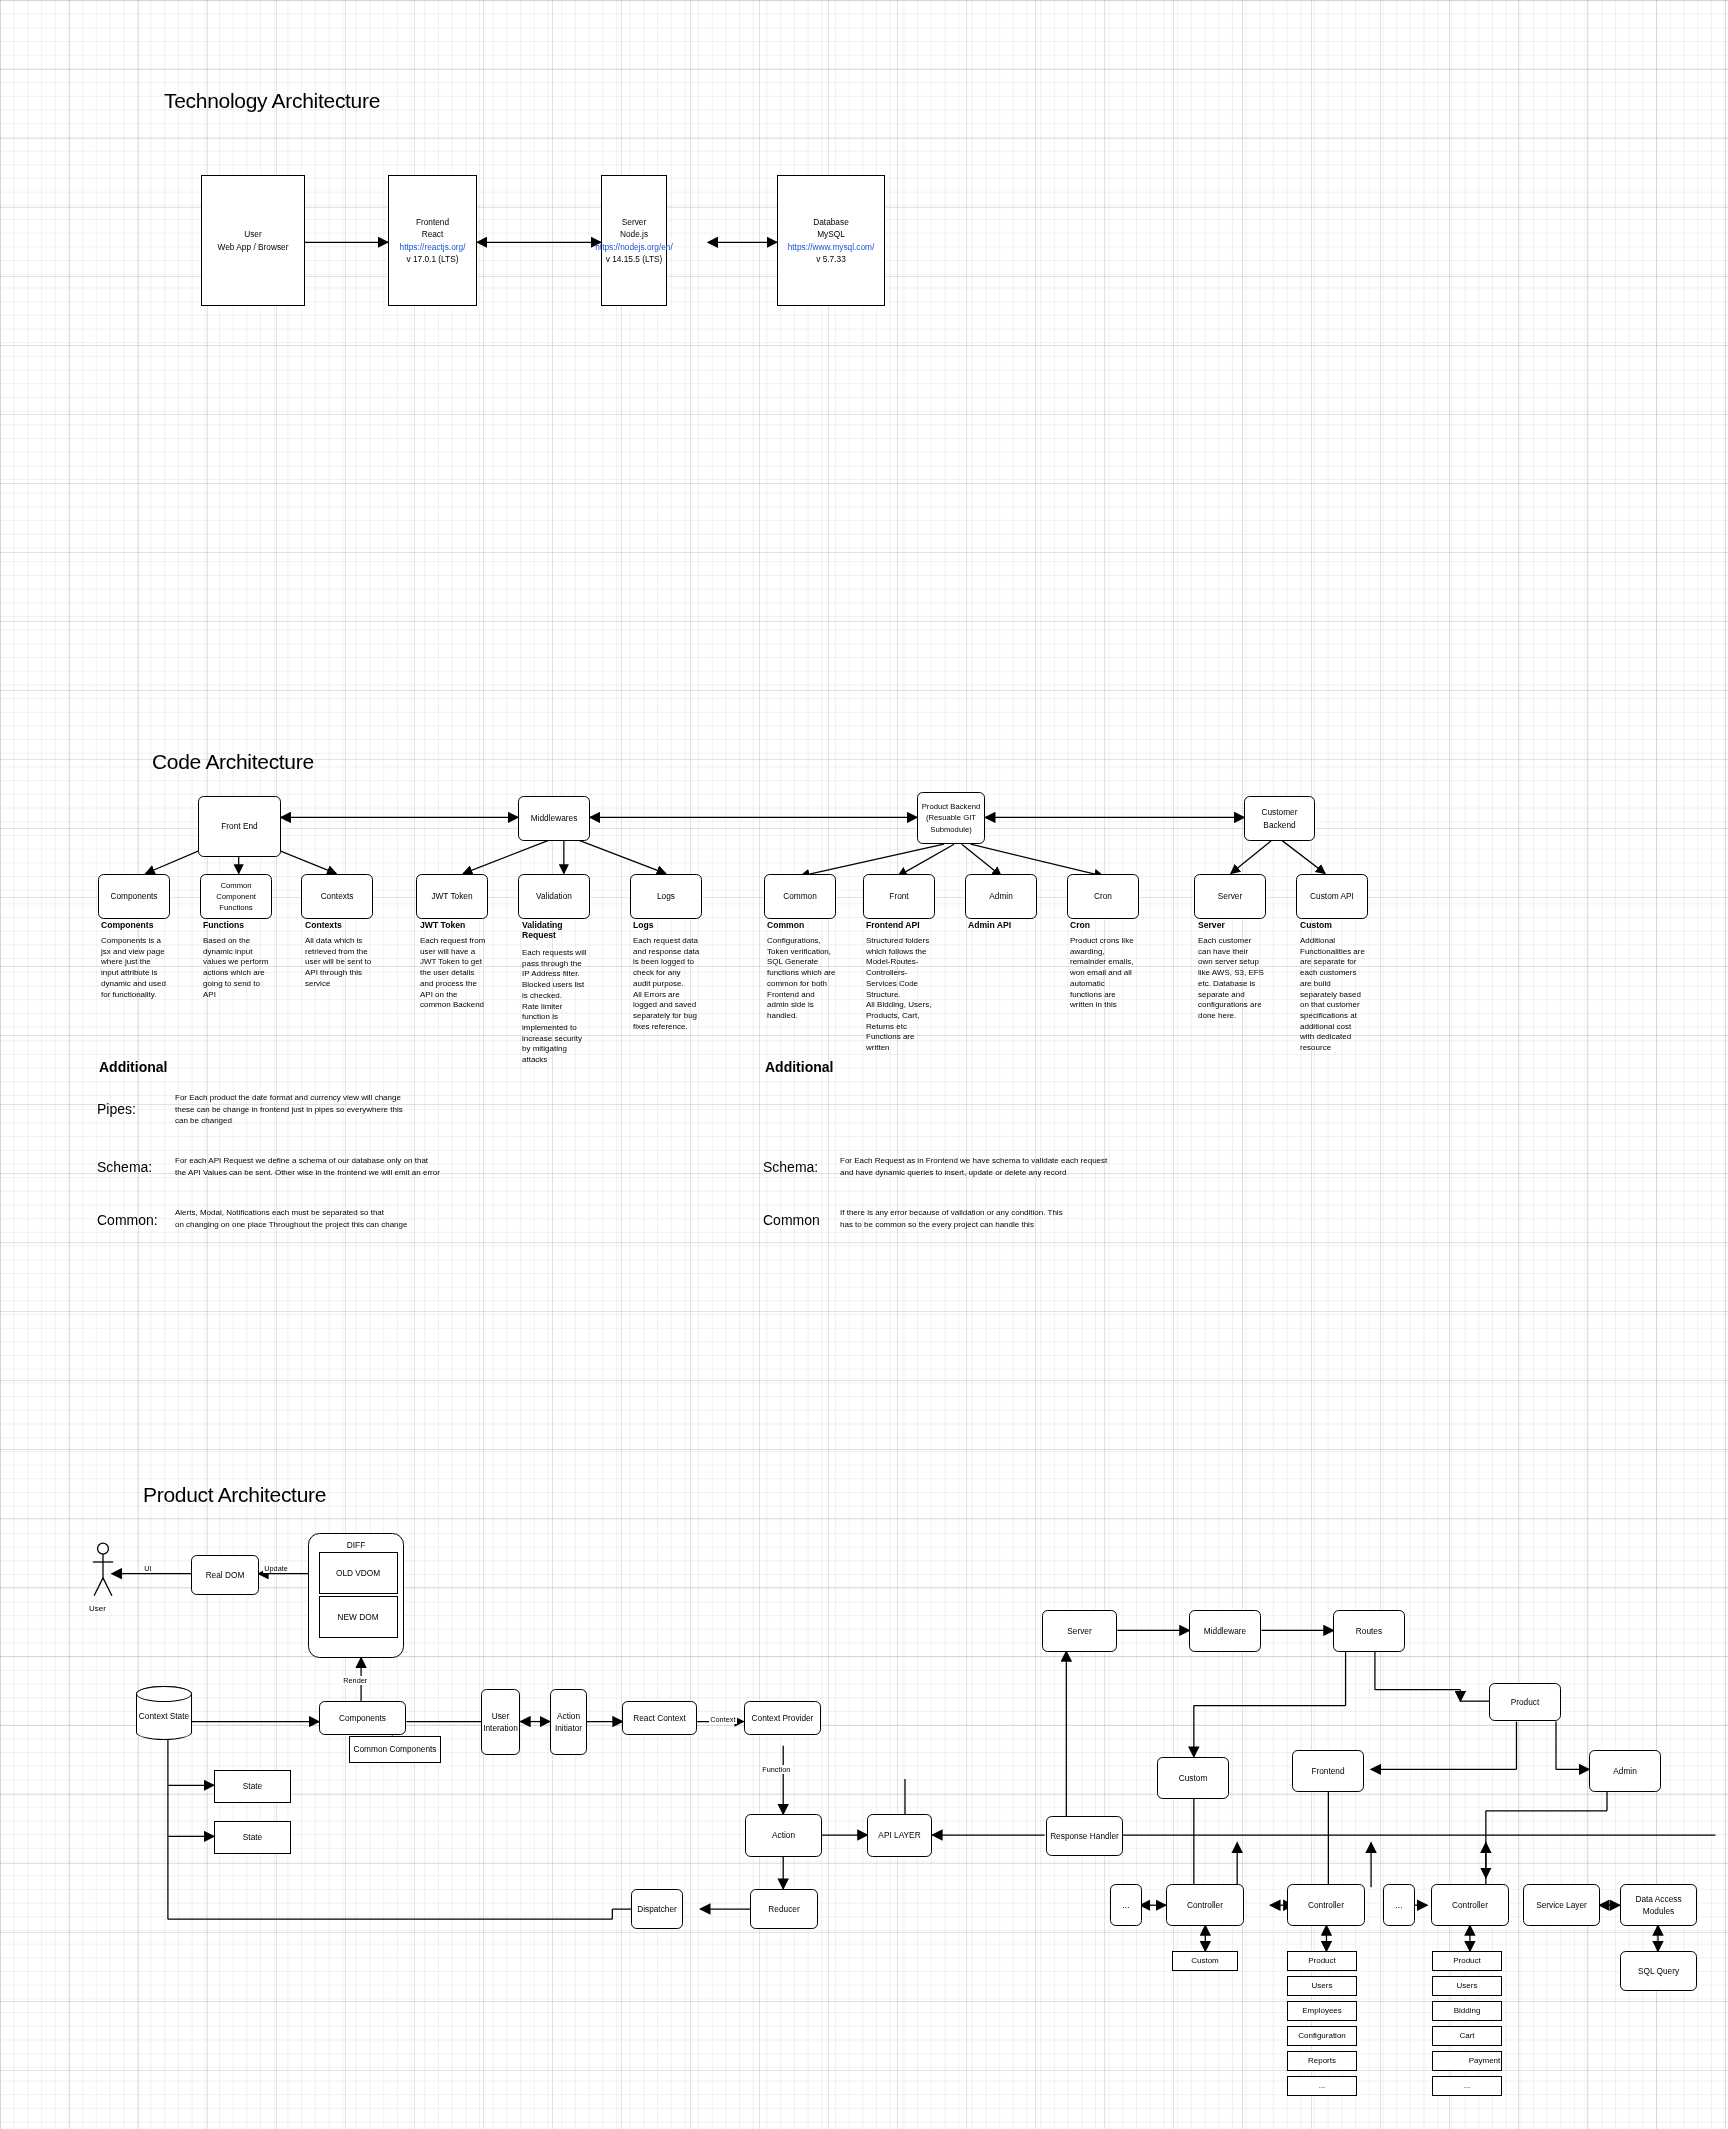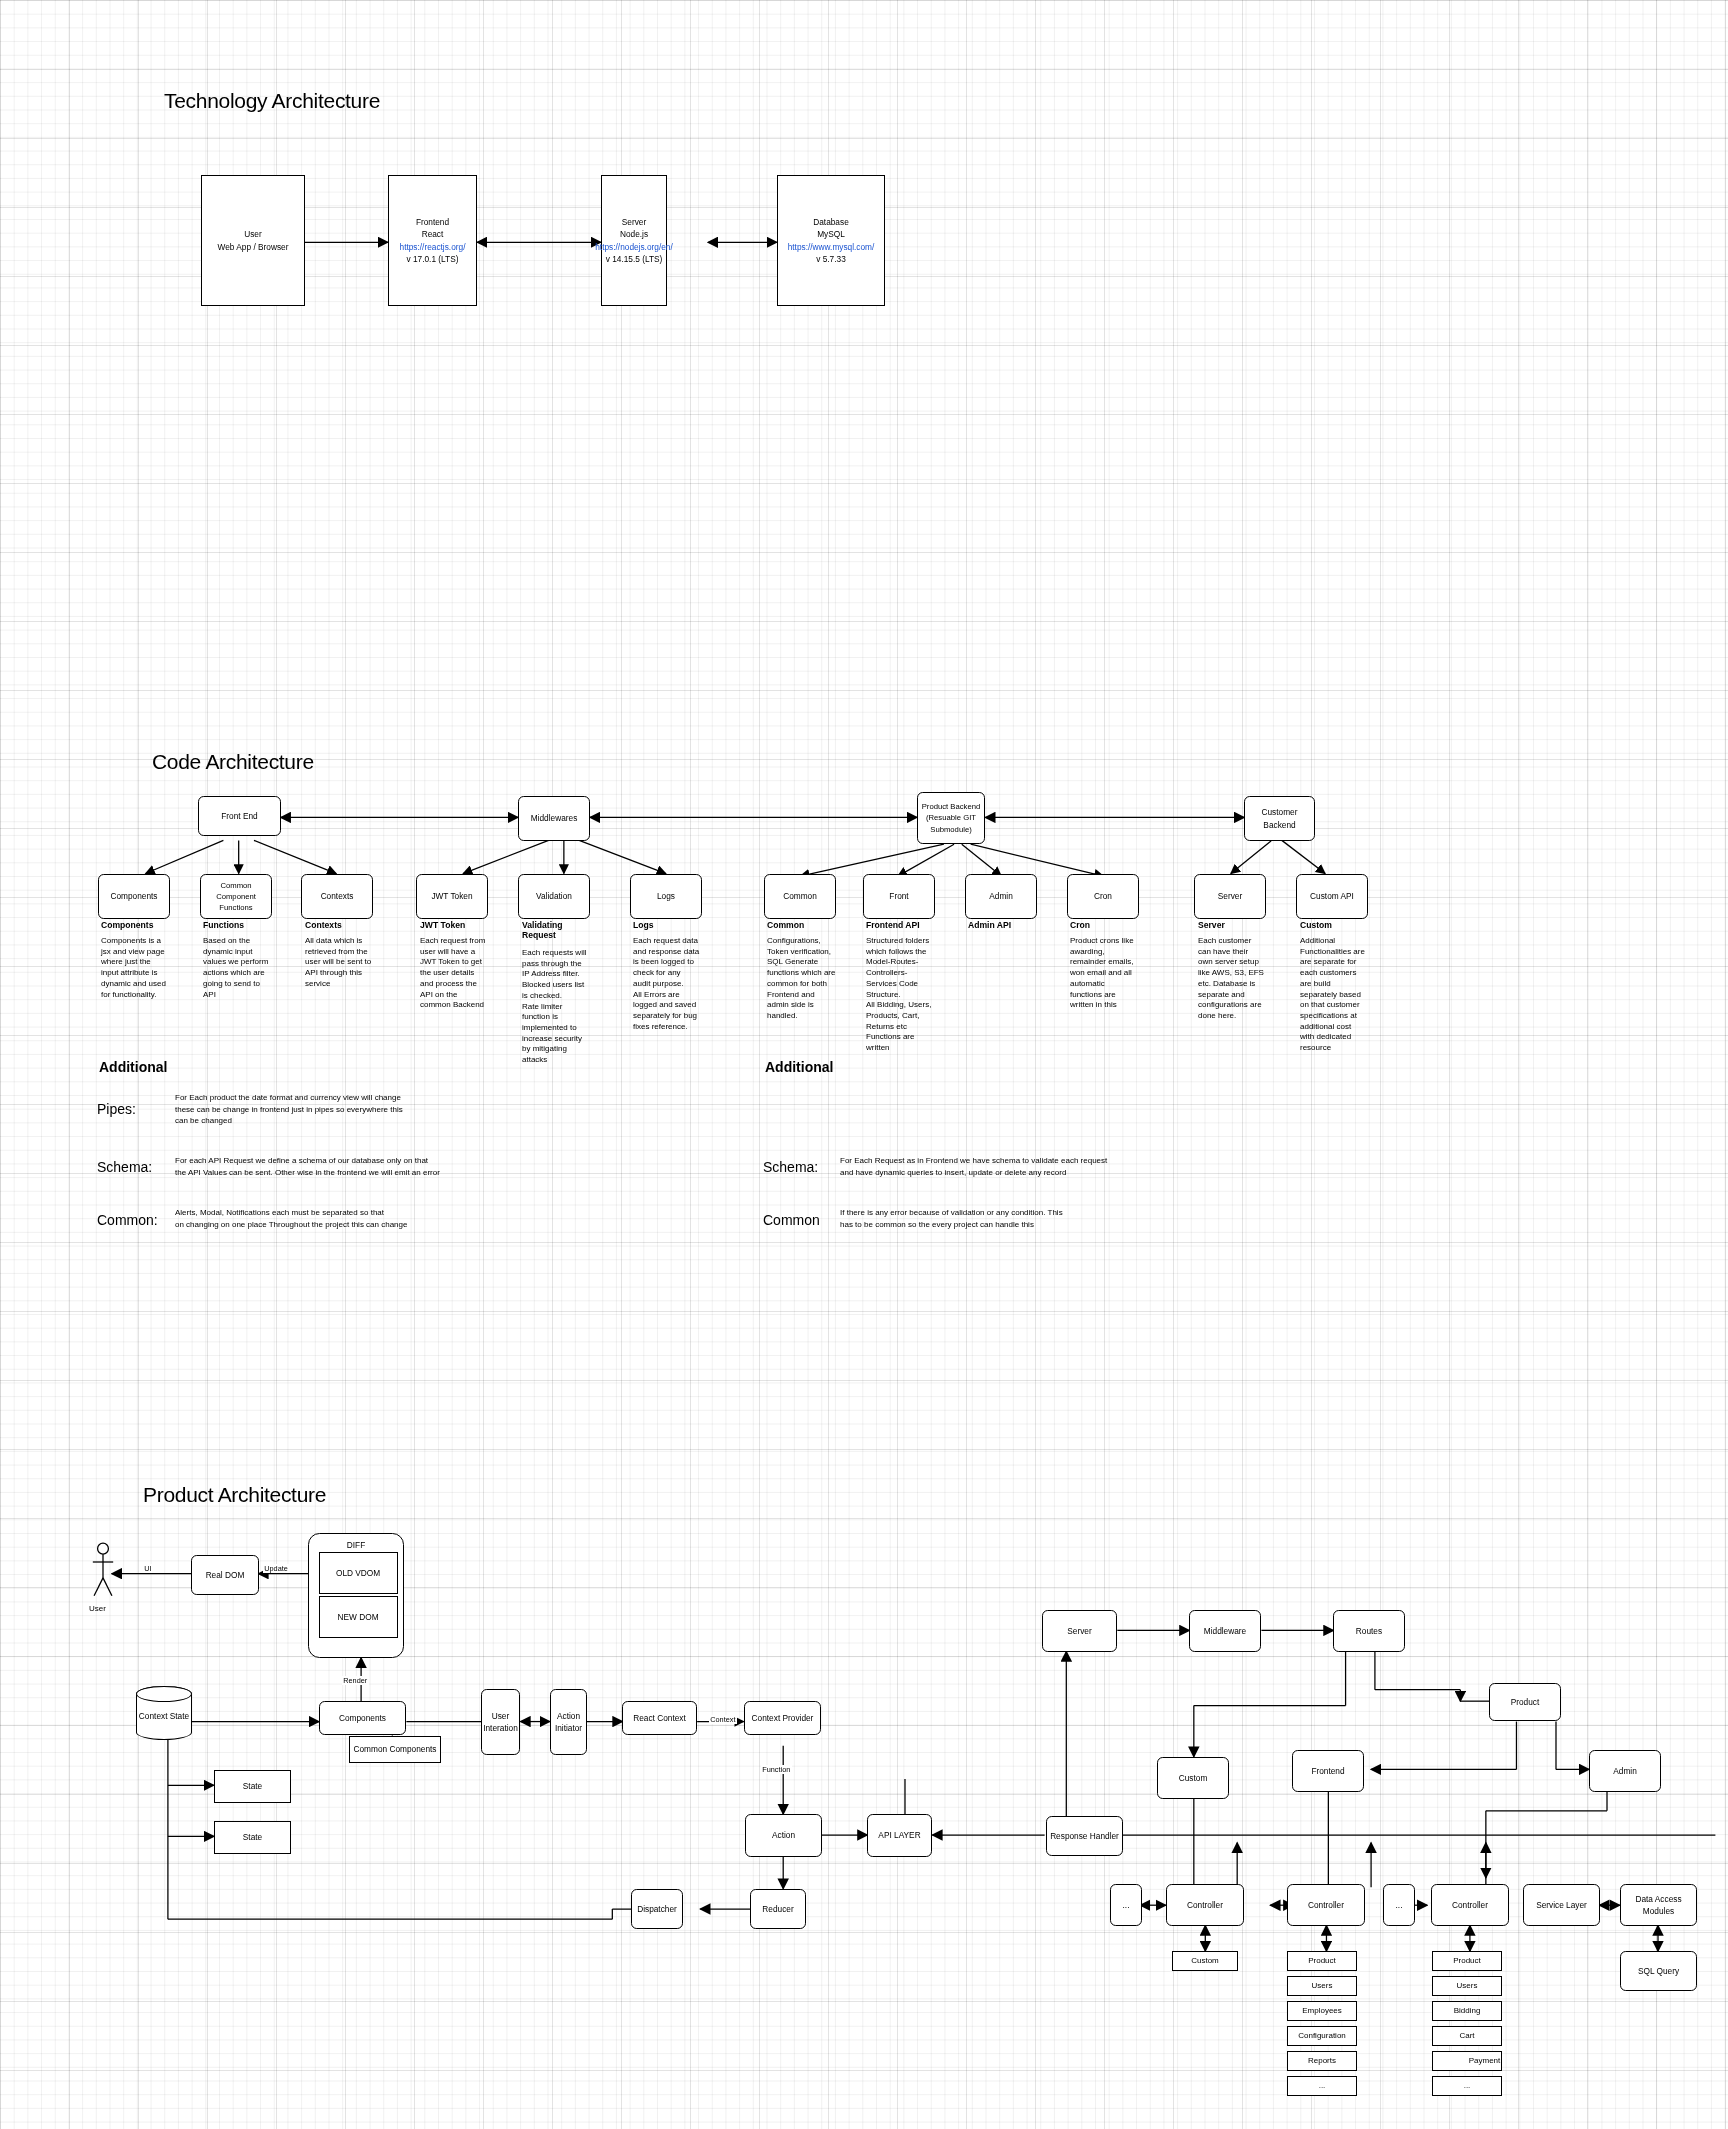--- a/index.html
+++ b/index.html
@@ -271,21 +271,21 @@
     <div class="inner">
       <div>Database</div>
       <div>MySQL</div>
       <div class="link">https://www.mysql.com/</div>
       <div>v 5.7.33</div>
     </div>
   </div>
 
   <div class="section-title abs" style="left:152px;top:750px;">Code Architecture</div>
 
-  <div class="box rnd" style="left:198px;top:796px;width:83px;height:40px;">
+  <div class="box rnd" style="left:198px;top:796px;width:83px;height:61px;">
     <div class="inner">Front End</div>
   </div>
   <div class="box rnd" style="left:518px;top:796px;width:72px;height:45px;">
     <div class="inner">Middlewares</div>
   </div>
   <div class="box rnd" style="left:917px;top:792px;width:68px;height:52px;white-space:pre-line;font-size:7.7px;">
     <div class="inner">Product Backend
 (Resuable GIT
 Submodule)</div>
   </div>
@@ -455,21 +455,21 @@
     <div class="inner">Context Provider</div>
   </div>
   <div class="edge-label" style="left:761px;top:1765px;">Function</div>
 
   <div class="box rnd" style="left:745px;top:1814px;width:77px;height:43px;">
     <div class="inner">Action</div>
   </div>
   <div class="box rnd" style="left:867px;top:1814px;width:65px;height:43px;">
     <div class="inner">API LAYER</div>
   </div>
-  <div class="box rnd" style="left:750px;top:1889px;width:56px;height:40px;">
+  <div class="box rnd" style="left:750px;top:1889px;width:68px;height:40px;">
     <div class="inner">Reducer</div>
   </div>
   <div class="box rnd" style="left:631px;top:1889px;width:52px;height:40px;">
     <div class="inner">Dispatcher</div>
   </div>
 
   <div class="box rnd" style="left:1042px;top:1610px;width:75px;height:42px;">
     <div class="inner">Server</div>
   </div>
   <div class="box rnd" style="left:1189px;top:1610px;width:72px;height:42px;">

